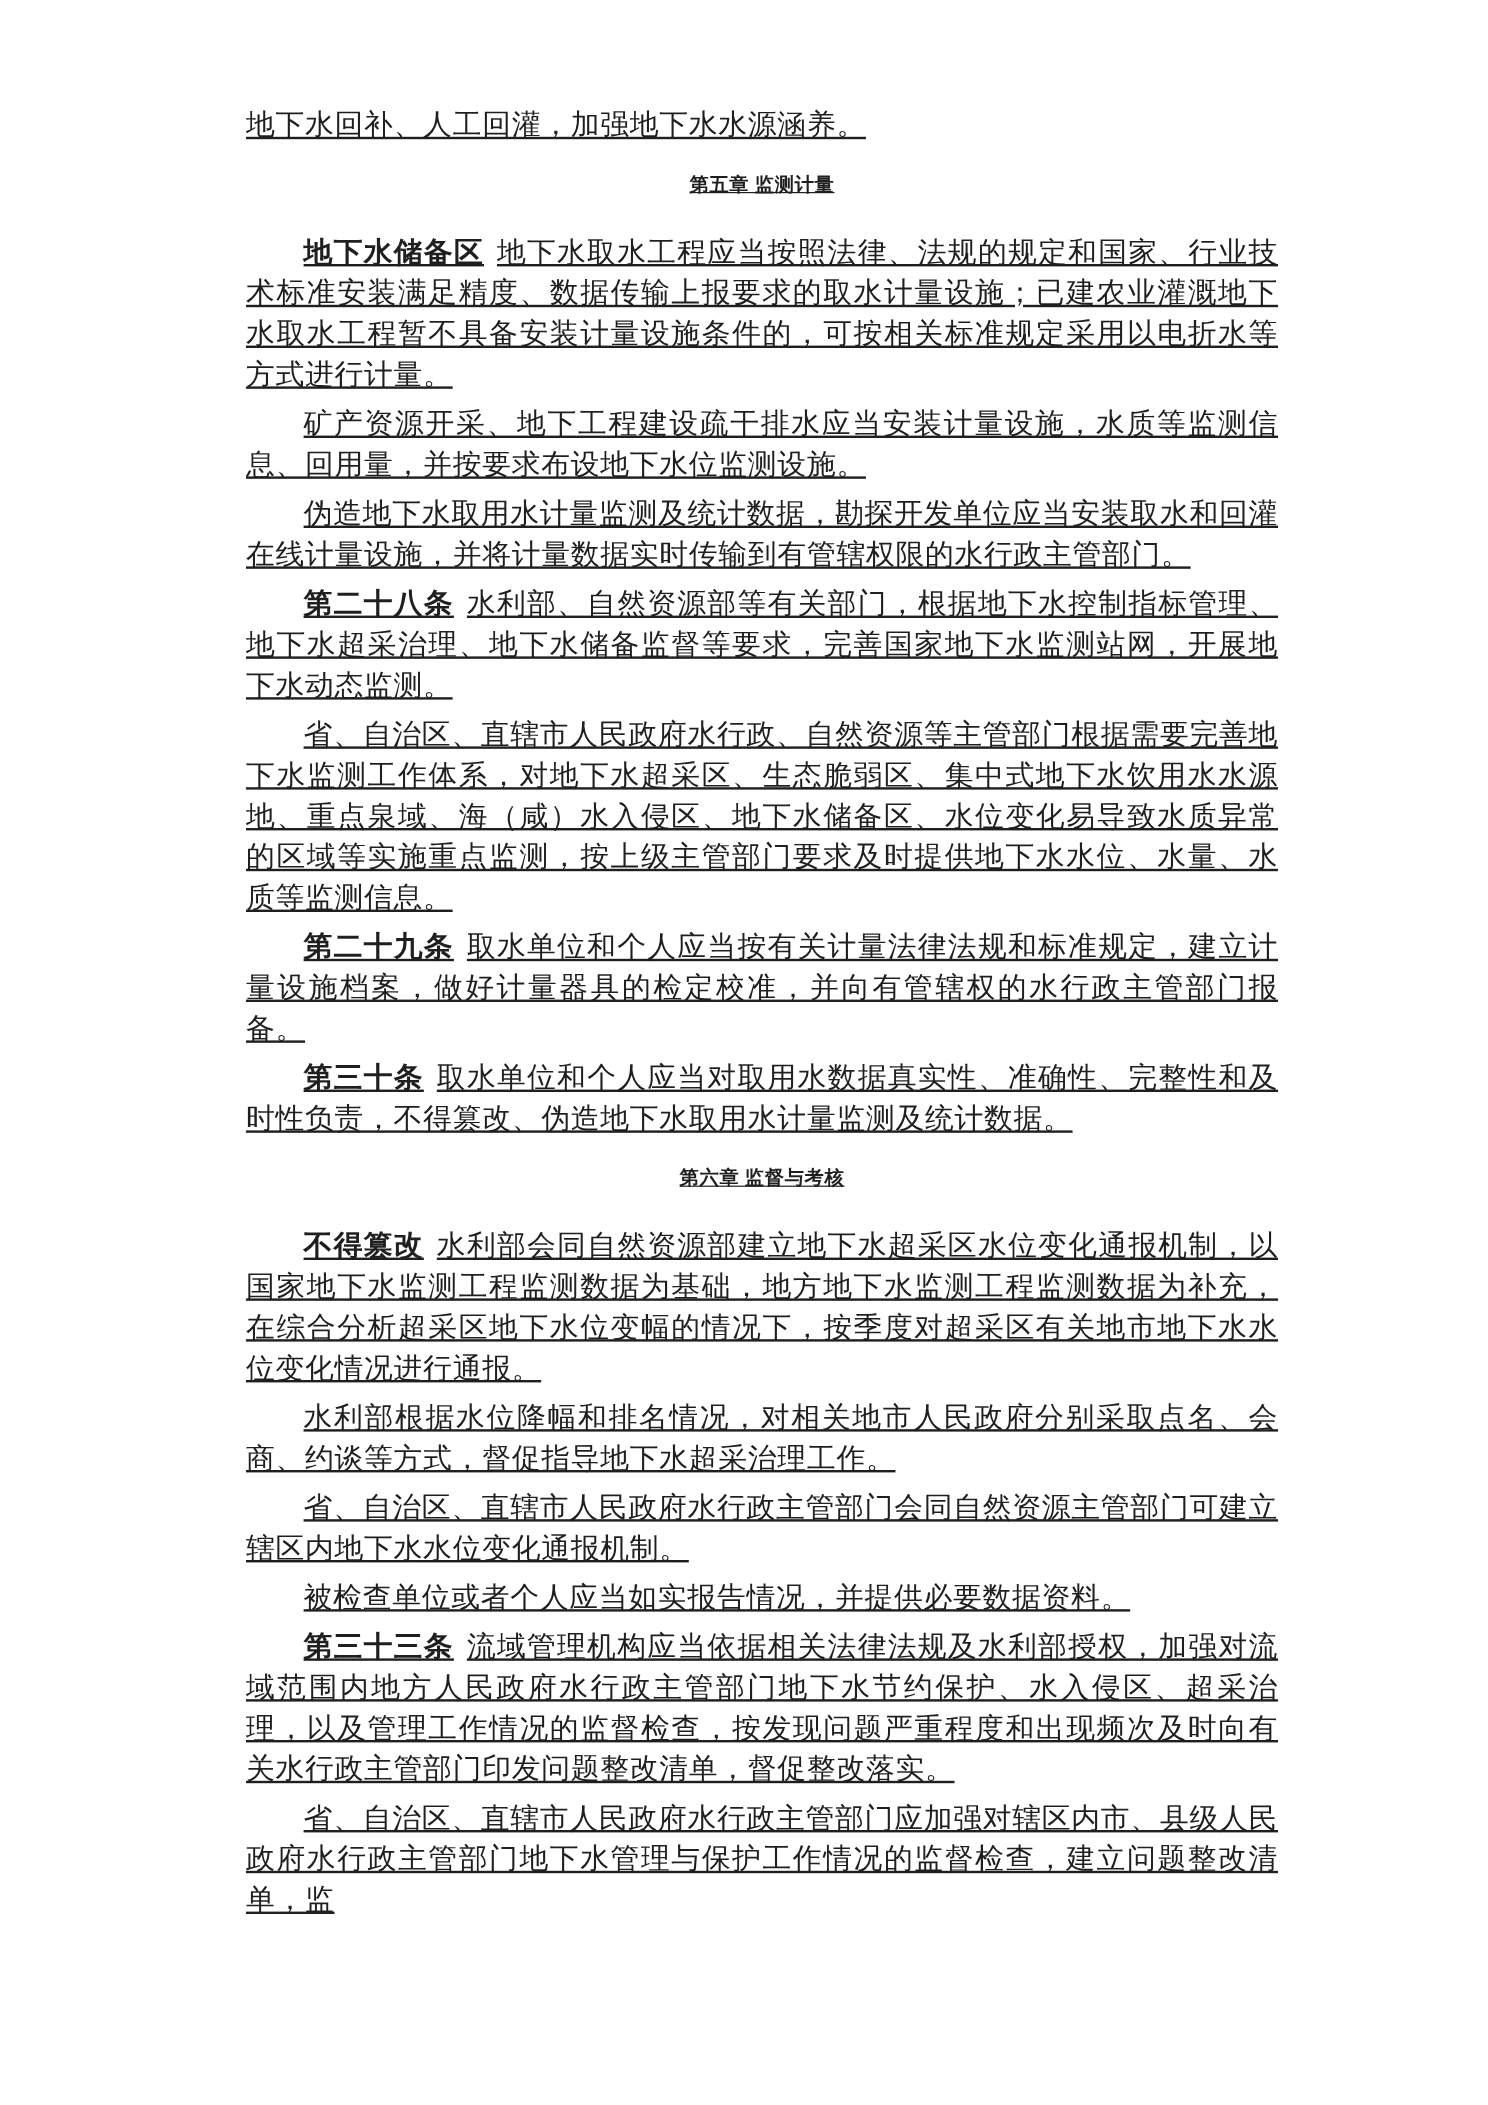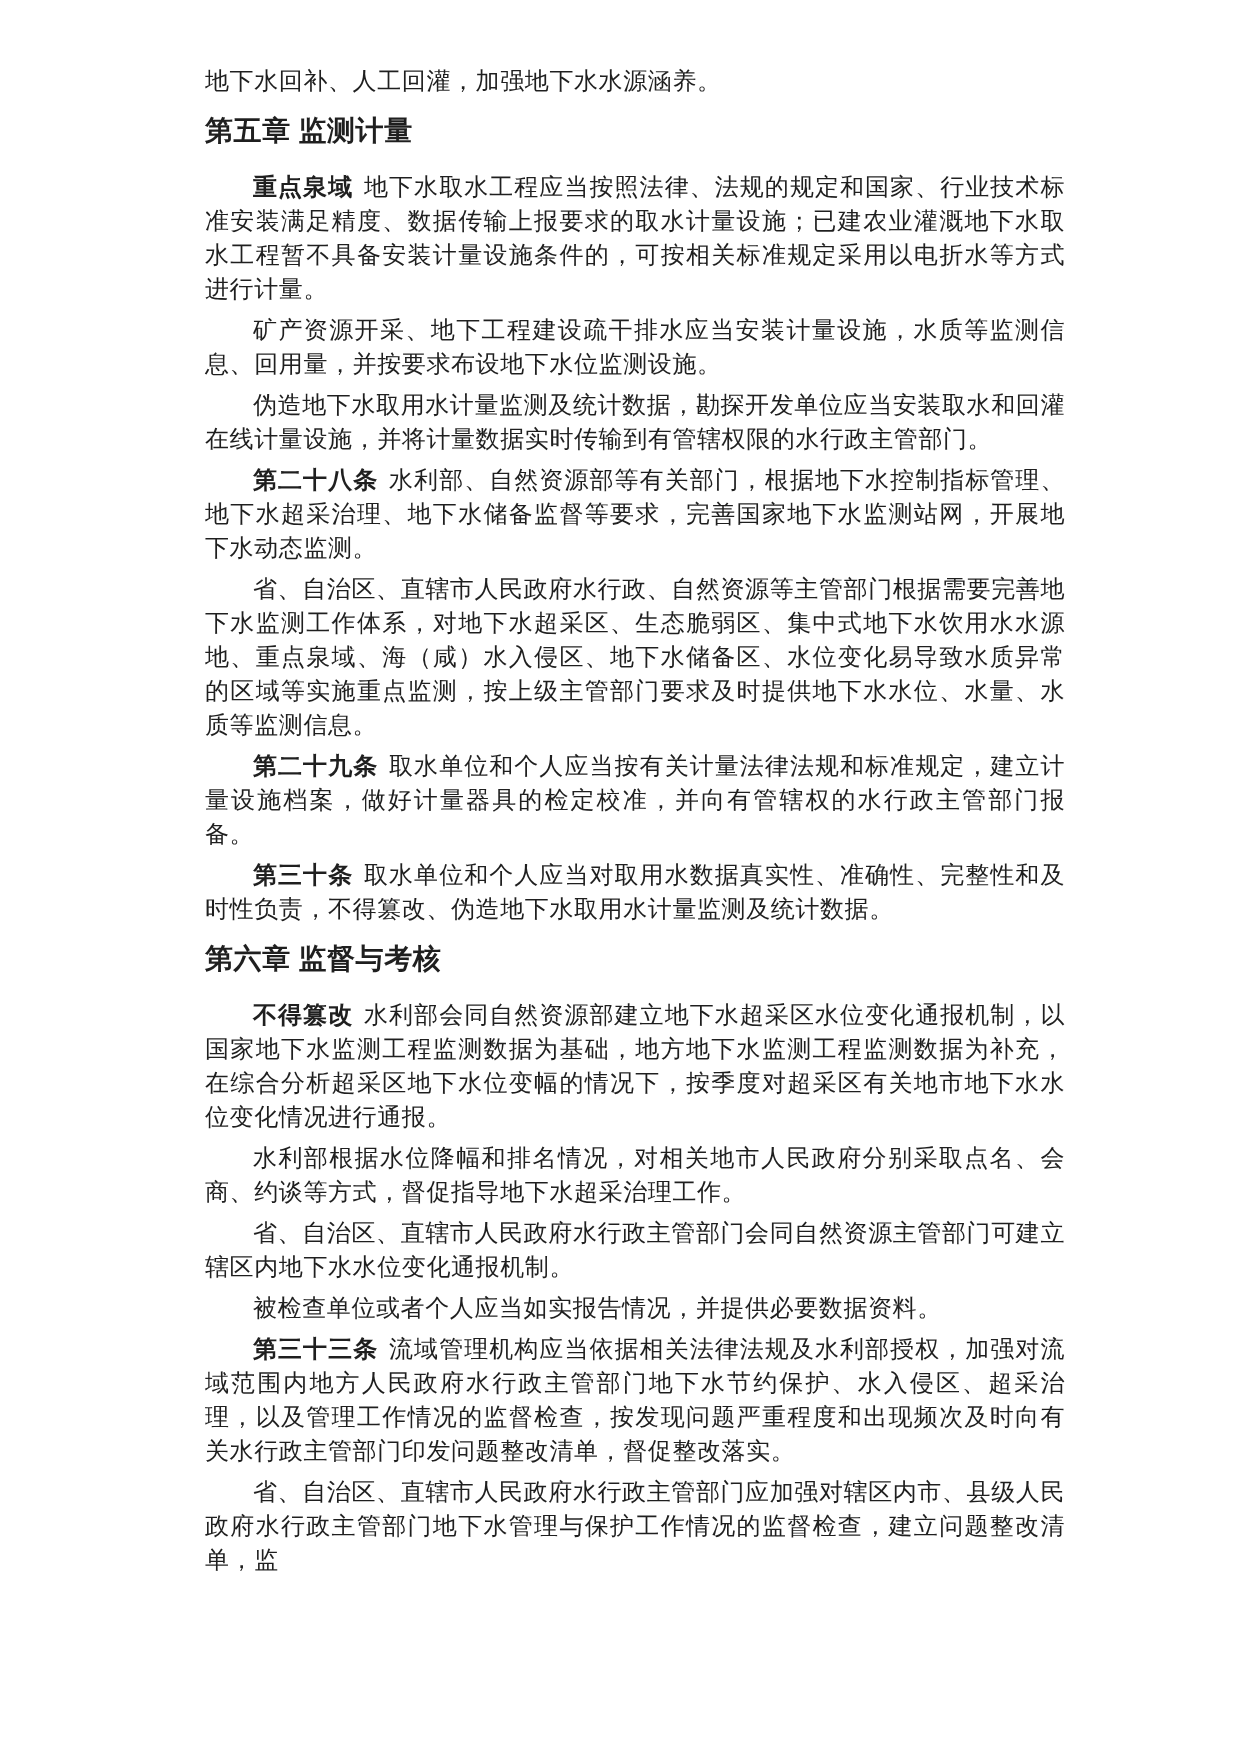--- a/index.html
+++ b/index.html
@@ -8,50 +8,52 @@
     height: 1754px;
     background: #ffffff;
     overflow: hidden;
     font-family: "Liberation Serif", "DejaVu Serif", serif;
     color: #1f1f1f;
   }
   .page {
     box-sizing: border-box;
     width: 1240px;
     height: 1556px;
-    padding: 64px 175px 40px 205px;
+    padding: 88px 175px 40px 205px;
+    text-decoration: underline;
   }
   .para {
     margin: 0 0 7px 0;
     font-size: 24px;
     line-height: 34px;
     letter-spacing: 0.6px;
     text-align: justify;
     text-justify: inter-character;
     text-align-last: left;
     text-indent: 2em;
   }
   .para.no-indent { text-indent: 0; }
   .para strong { font-weight: 700; margin-right: 0.45em; }
   .chapter-heading {
     margin: 16px 0 22px 0;
-    font-size: 28px;
+    font-size: 16px;
     line-height: 34px;
     font-weight: 700;
     letter-spacing: 0.6px;
+    text-align: center;
   }
 </style>
 </head>
 <body style="background: rgb(255, 255, 255); color: rgb(31, 31, 31);">
 
 <main class="page">
   <section id="doc">
       <p class="para no-indent">地下水回补、人工回灌，加强地下水水源涵养。</p>
       <h2 class="chapter-heading">第五章 监测计量</h2>
-      <p class="para"><strong>重点泉域</strong><span>地下水取水工程应当按照法律、法规的规定和国家、行业技术标准安装满足精度、数据传输上报要求的取水计量设施；已建农业灌溉地下水取水工程暂不具备安装计量设施条件的，可按相关标准规定采用以电折水等方式进行计量。</span></p>
+      <p class="para"><strong>地下水储备区</strong><span>地下水取水工程应当按照法律、法规的规定和国家、行业技术标准安装满足精度、数据传输上报要求的取水计量设施；已建农业灌溉地下水取水工程暂不具备安装计量设施条件的，可按相关标准规定采用以电折水等方式进行计量。</span></p>
       <p class="para">矿产资源开采、地下工程建设疏干排水应当安装计量设施，水质等监测信息、回用量，并按要求布设地下水位监测设施。</p>
       <p class="para">伪造地下水取用水计量监测及统计数据，勘探开发单位应当安装取水和回灌在线计量设施，并将计量数据实时传输到有管辖权限的水行政主管部门。</p>
       <p class="para"><strong>第二十八条</strong><span>水利部、自然资源部等有关部门，根据地下水控制指标管理、地下水超采治理、地下水储备监督等要求，完善国家地下水监测站网，开展地下水动态监测。</span></p>
       <p class="para">省、自治区、直辖市人民政府水行政、自然资源等主管部门根据需要完善地下水监测工作体系，对地下水超采区、生态脆弱区、集中式地下水饮用水水源地、重点泉域、海（咸）水入侵区、地下水储备区、水位变化易导致水质异常的区域等实施重点监测，按上级主管部门要求及时提供地下水水位、水量、水质等监测信息。</p>
       <p class="para"><strong>第二十九条</strong><span>取水单位和个人应当按有关计量法律法规和标准规定，建立计量设施档案，做好计量器具的检定校准，并向有管辖权的水行政主管部门报备。</span></p>
       <p class="para"><strong>第三十条</strong><span>取水单位和个人应当对取用水数据真实性、准确性、完整性和及时性负责，不得篡改、伪造地下水取用水计量监测及统计数据。</span></p>
       <h2 class="chapter-heading">第六章 监督与考核</h2>
       <p class="para"><strong>不得篡改</strong><span>水利部会同自然资源部建立地下水超采区水位变化通报机制，以国家地下水监测工程监测数据为基础，地方地下水监测工程监测数据为补充，在综合分析超采区地下水位变幅的情况下，按季度对超采区有关地市地下水水位变化情况进行通报。</span></p>
       <p class="para">水利部根据水位降幅和排名情况，对相关地市人民政府分别采取点名、会商、约谈等方式，督促指导地下水超采治理工作。</p>
       <p class="para">省、自治区、直辖市人民政府水行政主管部门会同自然资源主管部门可建立辖区内地下水水位变化通报机制。</p>

